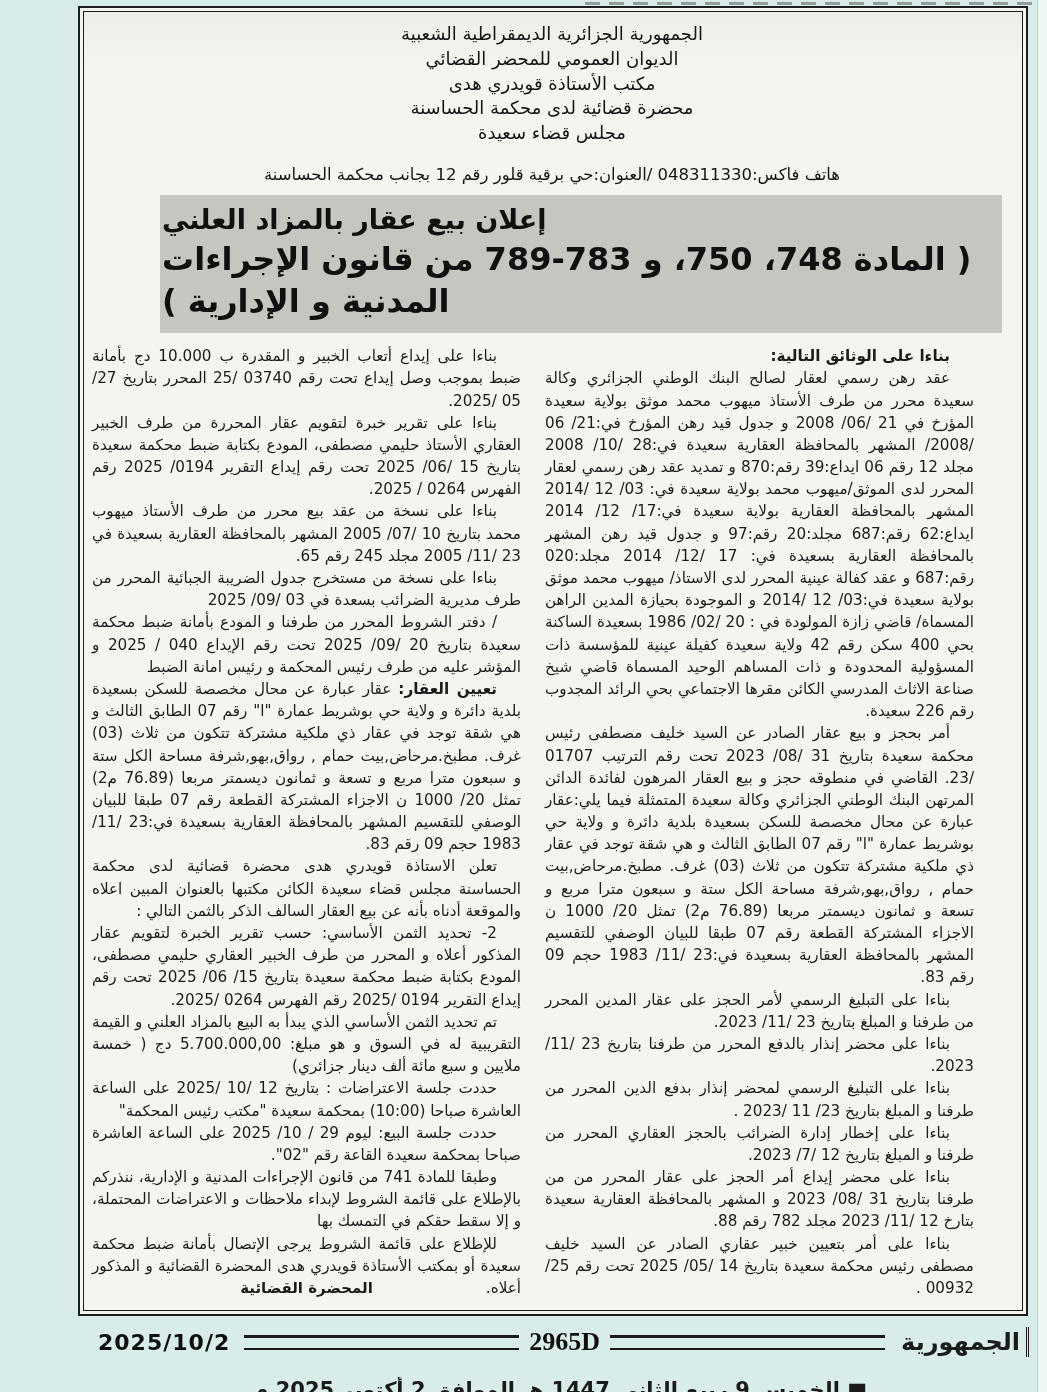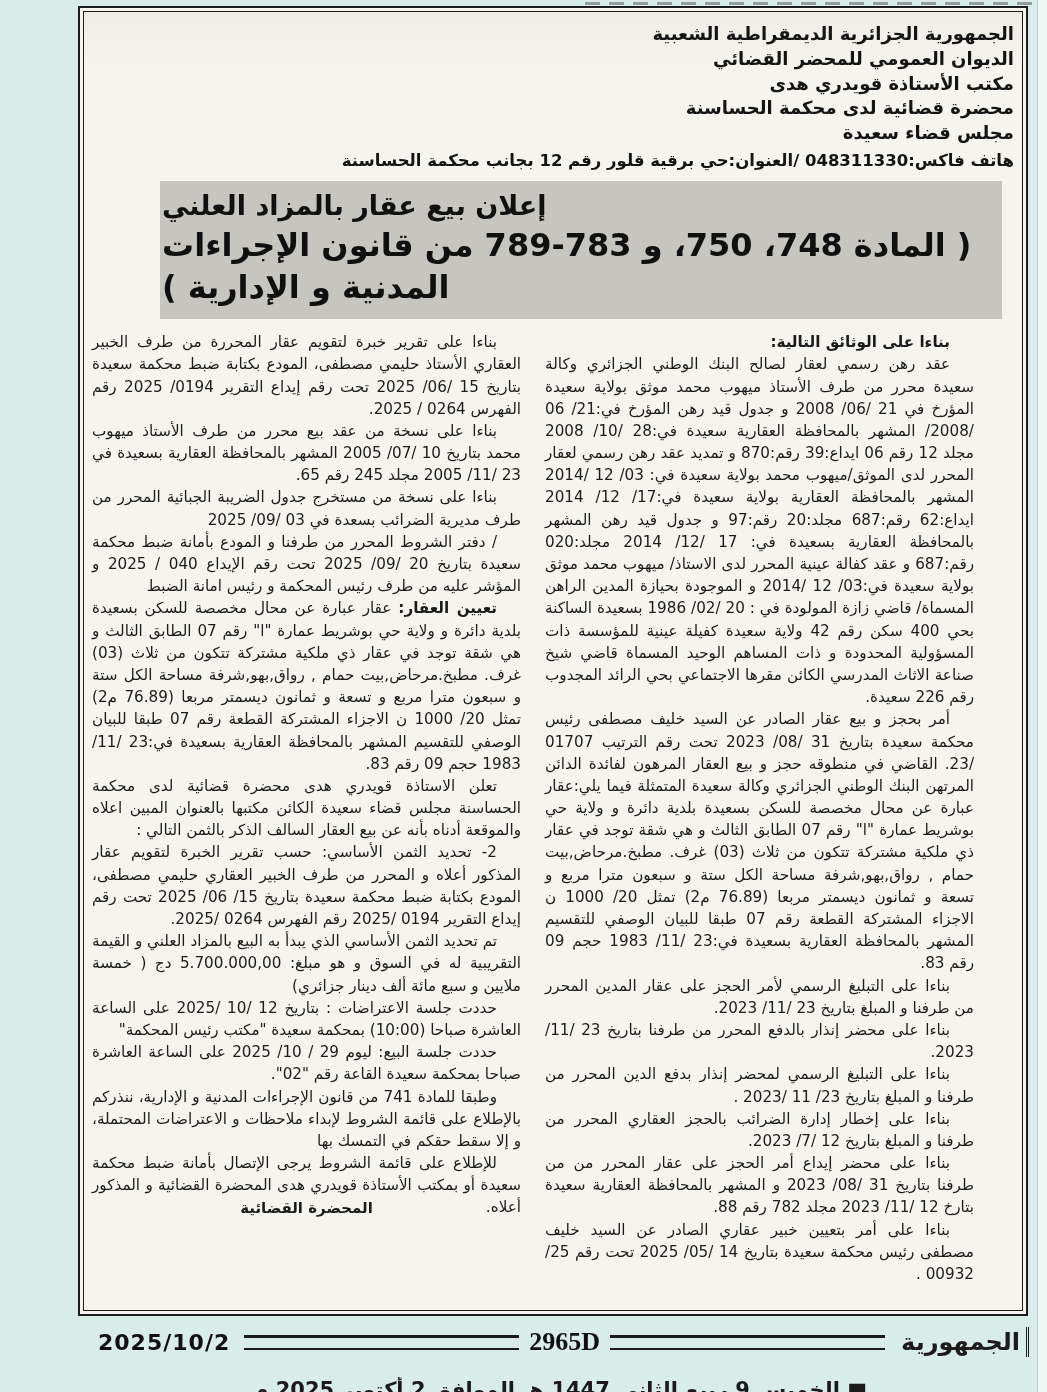--- a/index.html
+++ b/index.html
@@ -27,23 +27,23 @@
   .frame-inner{
     box-sizing:border-box;height:100%;
     border:1px solid #1d1d1d;
     padding:10px 8px 4px 6px;
     direction:rtl;
     overflow:hidden;
     background:
       linear-gradient(180deg,rgba(210,205,195,.18),rgba(255,255,255,0) 60px),
       #f6f4ef;
   }
-  .notice-head{font-weight:bold;color:#141414;}
+  .notice-head{text-align:center;font-weight:normal;color:#141414;}
   .h-line{font-size:18px;line-height:1.38;}
-  .contact{font-size:16.5px;line-height:1.4;margin-top:3px;}
+  .contact{font-size:16.5px;line-height:1.4;margin-top:17px;}
   .title-box{
     background:#c7c5c0;
     margin:9px 12px 10px 70px;
     padding:8px 2px 11px;
     text-align:left;font-weight:bold;color:#101010;
   }
   .t1{font-size:27px;line-height:1.25;}
   .t2{font-size:32px;line-height:1.3;margin-top:2px;}
   .cols{
     display:flex;gap:24px;
@@ -120,20 +120,21 @@
           <p>أمر بحجز و بيع عقار الصادر عن السيد خليف مصطفى رئيس محكمة سعيدة بتاريخ 31 /08/ 2023 تحت رقم الترتيب 01707 /23. القاضي في منطوقه حجز و بيع العقار المرهون لفائدة الدائن المرتهن البنك الوطني الجزائري وكالة سعيدة المتمثلة فيما يلي:عقار عبارة عن محال مخصصة للسكن بسعيدة بلدية دائرة و ولاية حي بوشريط عمارة "ا" رقم 07 الطابق الثالث و هي شقة توجد في عقار ذي ملكية مشتركة تتكون من ثلاث (03) غرف. مطبخ.مرحاض,بيت حمام , رواق,بهو,شرفة مساحة الكل ستة و سبعون مترا مربع و تسعة و ثمانون ديسمتر مربعا (76.89 م2) تمثل 20/ 1000 ن الاجزاء المشتركة القطعة رقم 07 طبقا للبيان الوصفي للتقسيم المشهر بالمحافظة العقارية بسعيدة في:23 /11/ 1983 حجم 09 رقم 83.</p>
           <p>بناءا على التبليغ الرسمي لأمر الحجز على عقار المدين المحرر من طرفنا و المبلغ بتاريخ 23 /11/ 2023.</p>
           <p>بناءا على محضر إنذار بالدفع المحرر من طرفنا بتاريخ 23 /11/ 2023.</p>
           <p>بناءا على التبليغ الرسمي لمحضر إنذار بدفع الدين المحرر من طرفنا و المبلغ بتاريخ 23/ 11 /2023 .</p>
           <p>بناءا على إخطار إدارة الضرائب بالحجز العقاري المحرر من طرفنا و المبلغ بتاريخ 12 /7/ 2023.</p>
           <p>بناءا على محضر إيداع أمر الحجز على عقار المحرر من من طرفنا بتاريخ 31 /08/ 2023 و المشهر بالمحافظة العقارية سعيدة بتارخ 12 /11/ 2023 مجلد 782 رقم 88.</p>
           <p>بناءا على أمر بتعيين خبير عقاري الصادر عن السيد خليف مصطفى رئيس محكمة سعيدة بتاريخ 14 /05/ 2025 تحت رقم 25/ 00932 .</p>
         </div>
 
         <div class="col">
+          <p>بناءا على إيداع أتعاب الخبير و المقدرة ب 10.000 دج بأمانة ضبط بموجب وصل إيداع تحت رقم 03740 /25 المحرر بتاريخ 27/ 05 /2025.</p>
           <p>بناءا على تقرير خبرة لتقويم عقار المحررة من طرف الخبير العقاري الأستاذ حليمي مصطفى، المودع بكتابة ضبط محكمة سعيدة بتاريخ 15 /06/ 2025 تحت رقم إيداع التقرير 0194/ 2025 رقم الفهرس 0264 / 2025.</p>
           <p>بناءا على نسخة من عقد بيع محرر من طرف الأستاذ ميهوب محمد بتاريخ 10 /07/ 2005 المشهر بالمحافظة العقارية بسعيدة في 23 /11/ 2005 مجلد 245 رقم 65.</p>
           <p>بناءا على نسخة من مستخرج جدول الضريبة الجبائية المحرر من طرف مديرية الضرائب بسعدة في 03 /09/ 2025</p>
           <p>/ دفتر الشروط المحرر من طرفنا و المودع بأمانة ضبط محكمة سعيدة بتاريخ 20 /09/ 2025 تحت رقم الإيداع 040 / 2025 و المؤشر عليه من طرف رئيس المحكمة و رئيس امانة الضبط</p>
           <p><span class="bold">تعيين العقار:</span><span> عقار عبارة عن محال مخصصة للسكن بسعيدة بلدية دائرة و ولاية حي بوشريط عمارة "ا" رقم 07 الطابق الثالث و هي شقة توجد في عقار ذي ملكية مشتركة تتكون من ثلاث (03) غرف. مطبخ.مرحاض,بيت حمام , رواق,بهو,شرفة مساحة الكل ستة و سبعون مترا مربع و تسعة و ثمانون ديسمتر مربعا (76.89 م2) تمثل 20/ 1000 ن الاجزاء المشتركة القطعة رقم 07 طبقا للبيان الوصفي للتقسيم المشهر بالمحافظة العقارية بسعيدة في:23 /11/ 1983 حجم 09 رقم 83.</span></p>
           <p>تعلن الاستاذة قويدري هدى محضرة قضائية لدى محكمة الحساسنة مجلس قضاء سعيدة الكائن مكتبها بالعنوان المبين اعلاه والموقعة أدناه بأنه عن بيع العقار السالف الذكر بالثمن التالي :</p>
           <p>2- تحديد الثمن الأساسي: حسب تقرير الخبرة لتقويم عقار المذكور أعلاه و المحرر من طرف الخبير العقاري حليمي مصطفى، المودع بكتابة ضبط محكمة سعيدة بتاريخ 15/ 06/ 2025 تحت رقم إيداع التقرير 0194 /2025 رقم الفهرس 0264 /2025.</p>
           <p>تم تحديد الثمن الأساسي الذي يبدأ به البيع بالمزاد العلني و القيمة التقريبية له في السوق و هو مبلغ: 5.700.000,00 دج ( خمسة ملايين و سبع مائة ألف دينار جزائري)</p>
           <p>حددت جلسة الاعتراضات : بتاريخ 12 /10 /2025 على الساعة العاشرة صباحا (10:00) بمحكمة سعيدة "مكتب رئيس المحكمة"</p>
           <p>حددت جلسة البيع: ليوم 29 / 10/ 2025 على الساعة العاشرة صباحا بمحكمة سعيدة القاعة رقم "02".</p>

